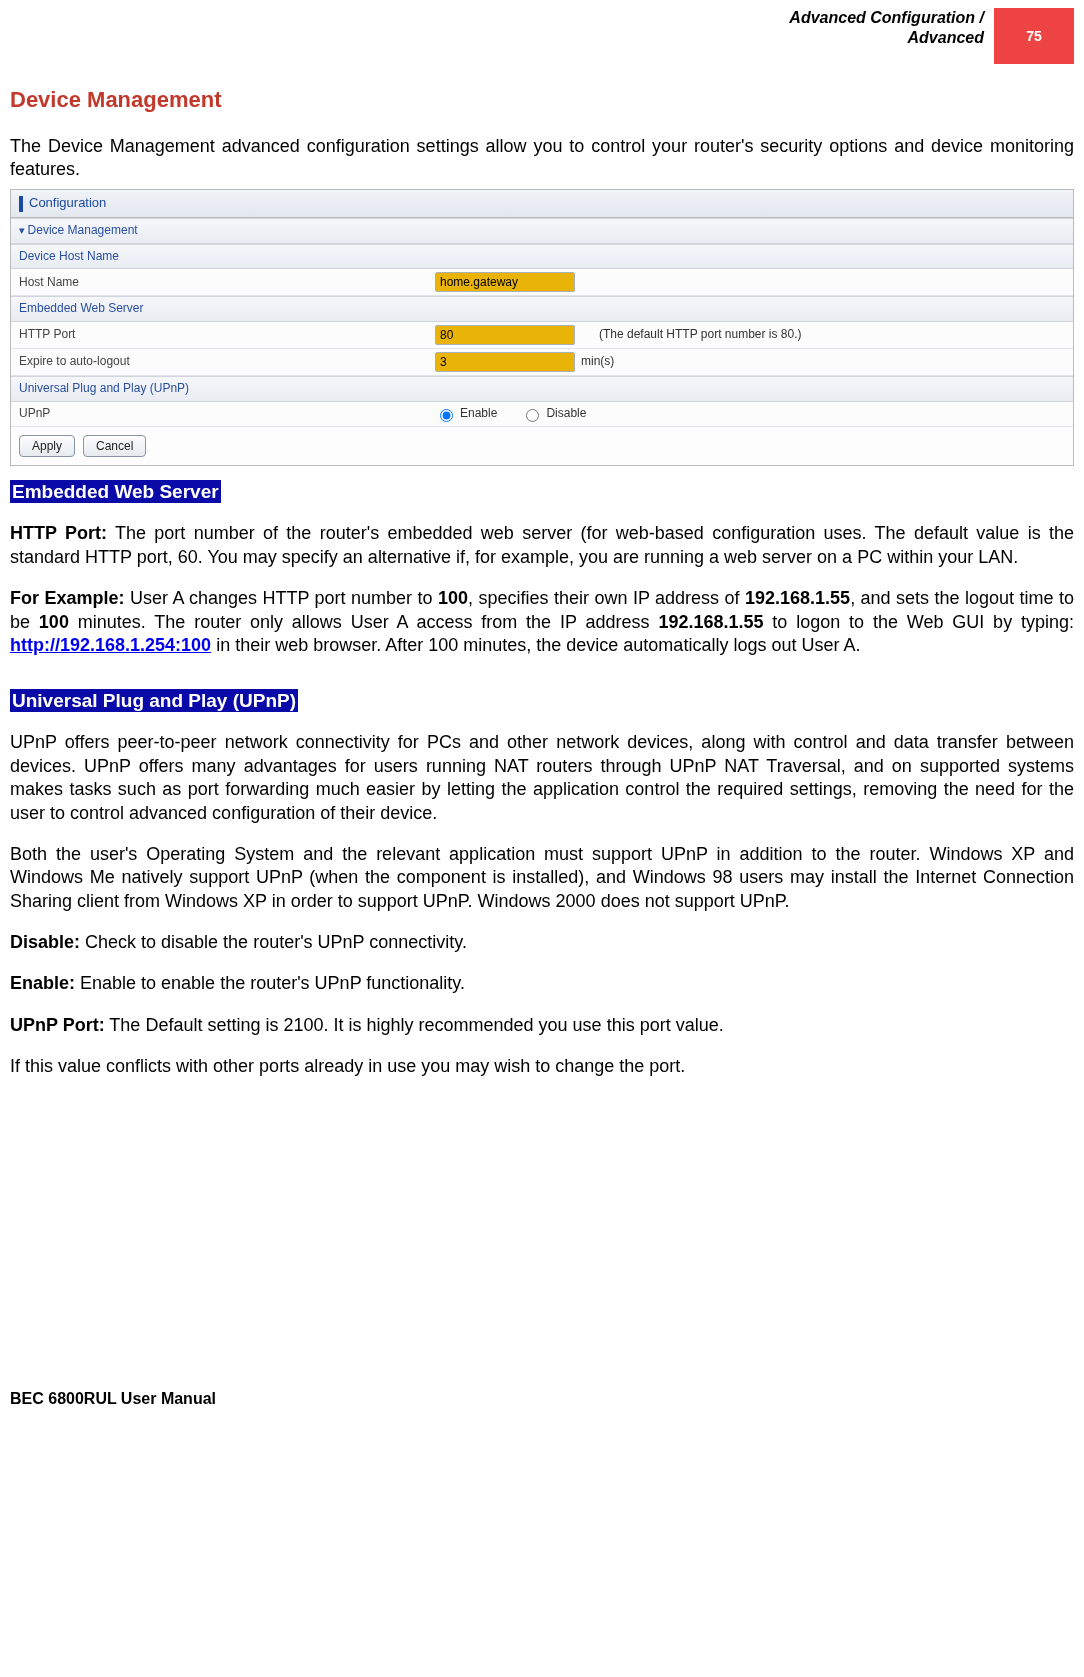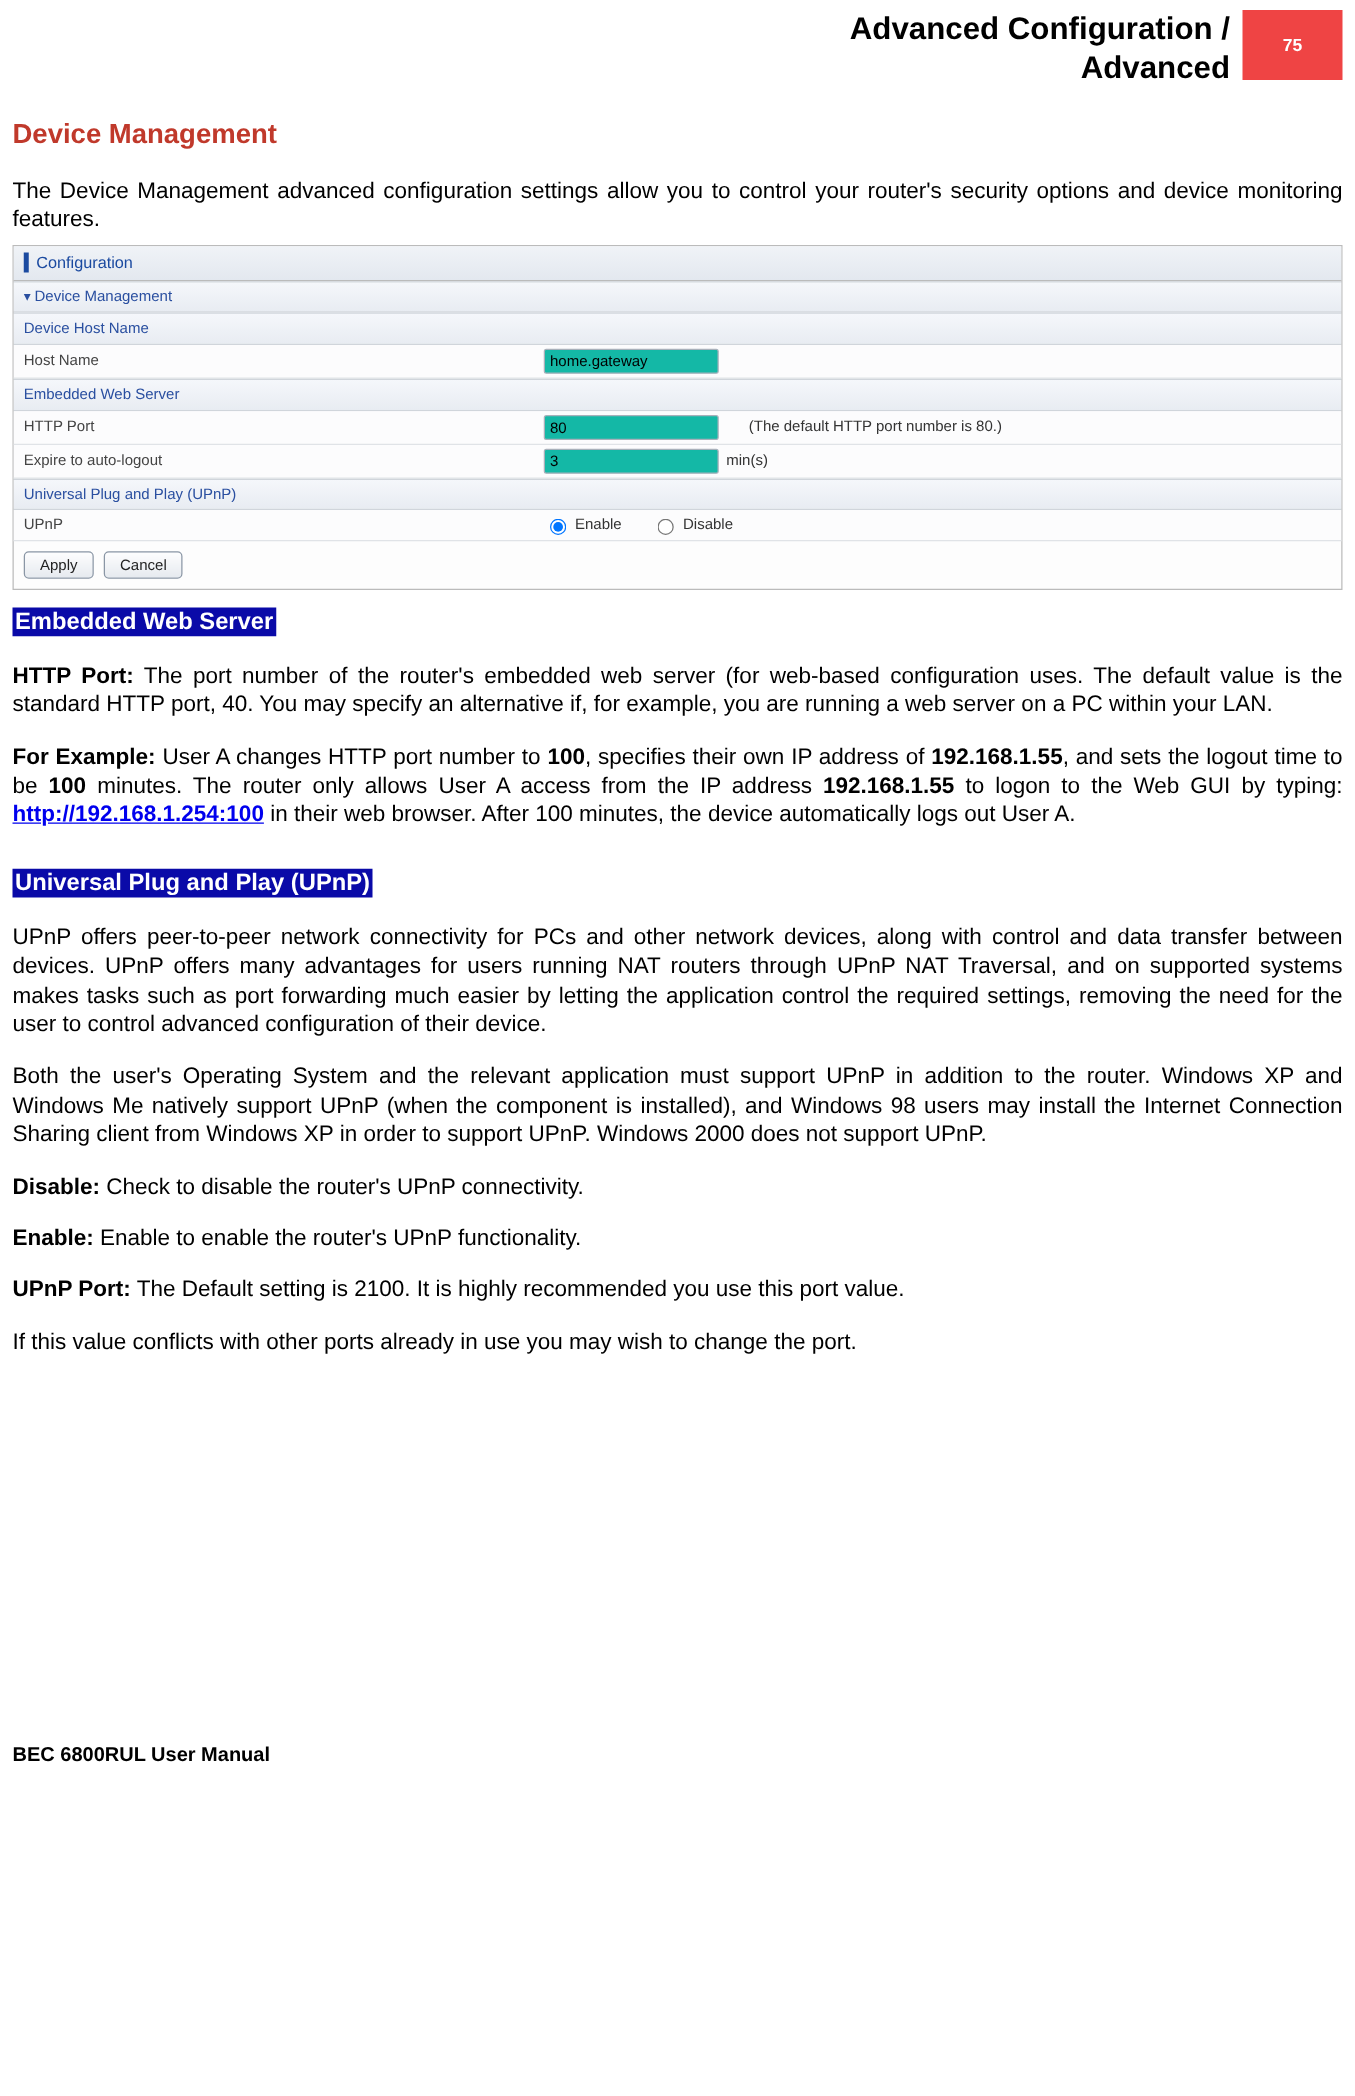--- a/index.html
+++ b/index.html
@@ -18,23 +18,24 @@
   .header {
     display: flex;
     justify-content: flex-end;
     align-items: flex-start;
     padding-top: 8px;
     padding-right: 0;
   }
   .header-title {
     text-align: right;
     font-weight: bold;
-    font-size: 25px;
+    font-size: 16px;
     padding-right: 10px;
     line-height: 1.25;
+    font-style: italic;
   }
   .page-num-box {
     background: #ef4444;
     color: #fff;
     font-weight: bold;
     font-size: 14px;
     width: 80px;
     height: 56px;
     display: flex;
     align-items: center;
@@ -122,21 +123,21 @@
     gap: 6px;
     color: #333;
     font-size: 12px;
   }
   .row .ctl input[type=text] {
     border: 1px solid #a8b0ba;
     border-radius: 2px;
     padding: 2px 4px;
     font-size: 12px;
     width: 130px;
-    background: #14b8a6;
+    background: #eab308;
   }
   .row .ctl .hint {
     color: #333;
     margin-left: 18px;
     font-size: 12px;
   }
   .btn-row {
     padding: 8px;
     display: flex;
     gap: 8px;
@@ -225,21 +226,21 @@
     </div>
     <div class="btn-row">
       <button class="btn">Apply</button>
       <button class="btn">Cancel</button>
     </div>
   </div>
 
   <div><span class="highlight">Embedded Web Server</span></div>
 
   <p class="body-text">
-    <b>HTTP Port:</b><span> The port number of the router's embedded web server (for web-based configuration uses. The default value is the standard HTTP port, 40. You may specify an alternative if, for example, you are running a web server on a PC within your LAN.</span>
+    <b>HTTP Port:</b><span> The port number of the router's embedded web server (for web-based configuration uses. The default value is the standard HTTP port, 60. You may specify an alternative if, for example, you are running a web server on a PC within your LAN.</span>
   </p>
 
   <p class="body-text">
     <b>For Example:</b><span> User A changes HTTP port number to </span><b>100</b><span>, specifies their own IP address of </span><b>192.168.1.55</b><span>, and sets the logout time to be </span><b>100</b><span> minutes.  The router only allows User A access from the IP address </span><b>192.168.1.55</b><span> to logon to the Web GUI by typing: </span><a class="example-link" href="#">http://192.168.1.254:100</a><span> in their web browser. After 100 minutes, the device automatically logs out User A.</span>
   </p>
 
   <br>
 
   <div><span class="highlight">Universal Plug and Play (UPnP)</span></div>
 

